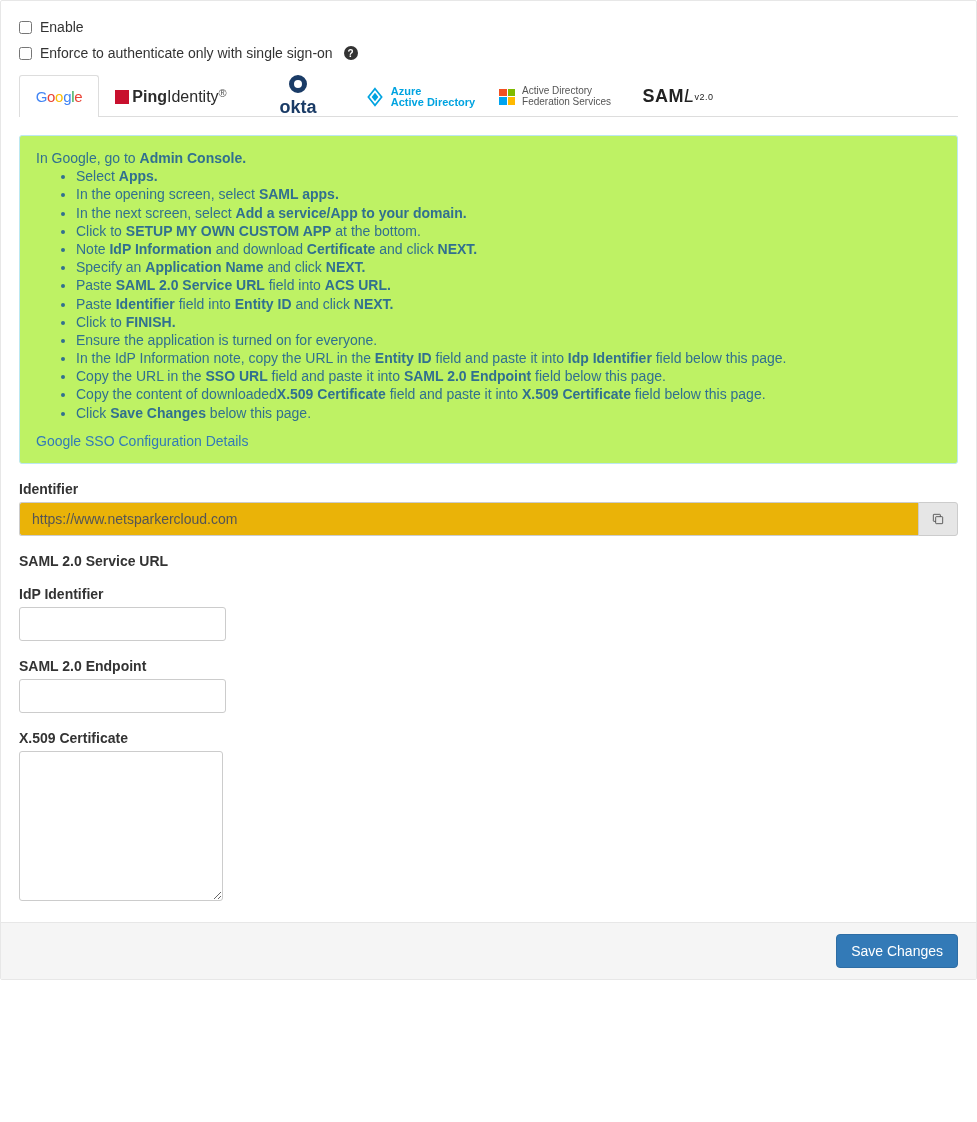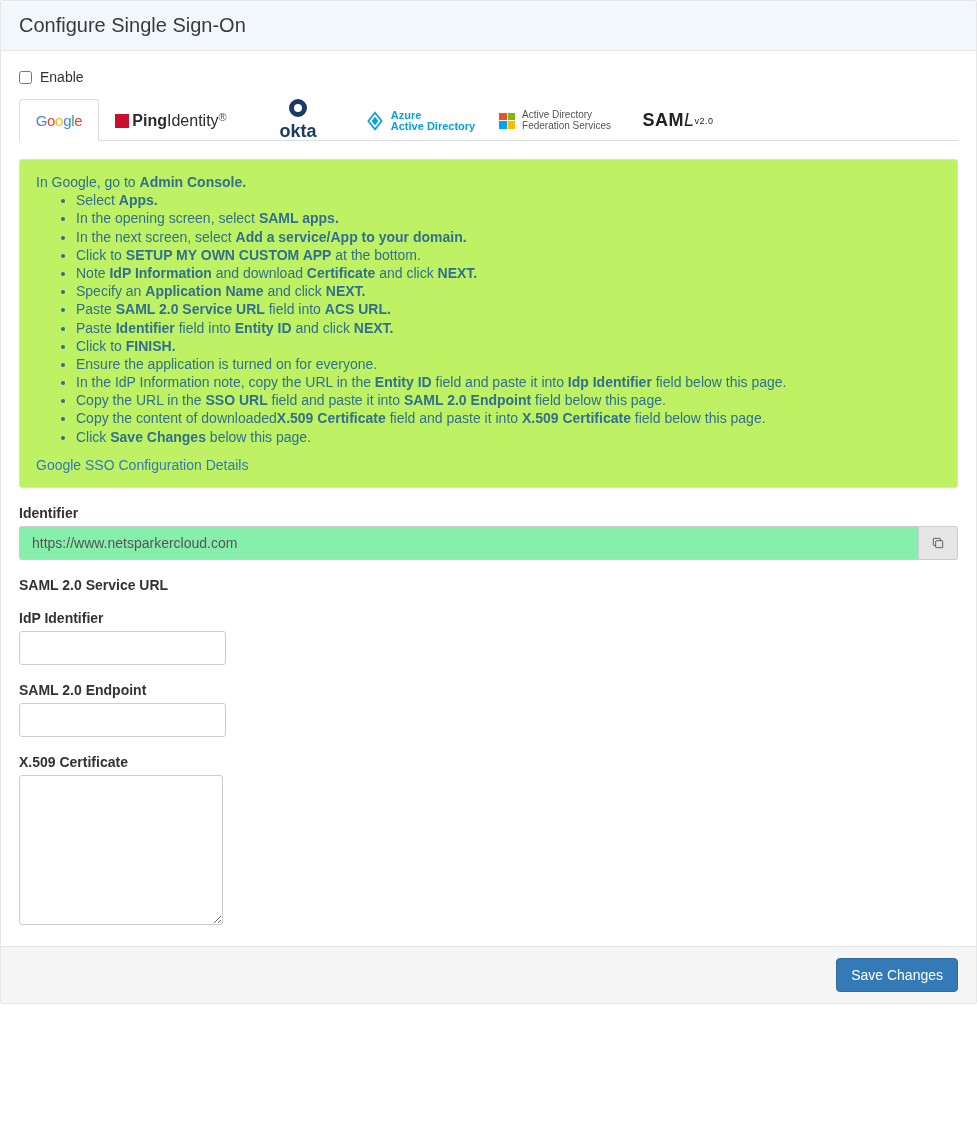--- a/index.html
+++ b/index.html
@@ -203,21 +203,21 @@
       flex: 1;
       padding: 7px 12px;
       border: 1px solid #ccc;
       border-radius: 3px;
       font-size: 14px;
       height: 34px;
       font-family: inherit;
       color: #555;
     }
     .form-input[readonly] {
-      background: #86efac;
+      background: #eab308;
       color: #555;
     }
     .input-group .form-input {
       border-top-right-radius: 0;
       border-bottom-right-radius: 0;
       border-right: none;
     }
     .addon-btn {
       width: 40px;
       background: #e6e6e6;
@@ -250,29 +250,33 @@
       border-radius: 4px;
       font-size: 14px;
       cursor: pointer;
       font-family: inherit;
     }
   </style>
 </head>
 <body>
 
 <div class="panel">
-  <div class="panel-header">Configure Single Sign-On</div>
 
   <div class="panel-body">
 
     <div class="check-line">
       <input type="checkbox" style="">
       <span>Enable</span>
     </div>
 
+    <div class="check-line">
+      <input type="checkbox" style="">
+      <span>Enforce to authenticate only with single sign-on</span>
+      <span class="help-icon">?</span>
+    </div>
 
     <div class="tabs">
       <div class="tab t0 active">
         <span class="google-logo"><span class="g1">G</span><span class="g2">o</span><span class="g3">o</span><span class="g4">g</span><span class="g5">l</span><span class="g6">e</span></span>
       </div>
       <div class="tab t1">
         <span class="ping-logo">
           <span class="sq"></span>
           <span><span class="b">Ping</span><span class="l">Identity</span><span class="dot">®</span></span>
         </span>

